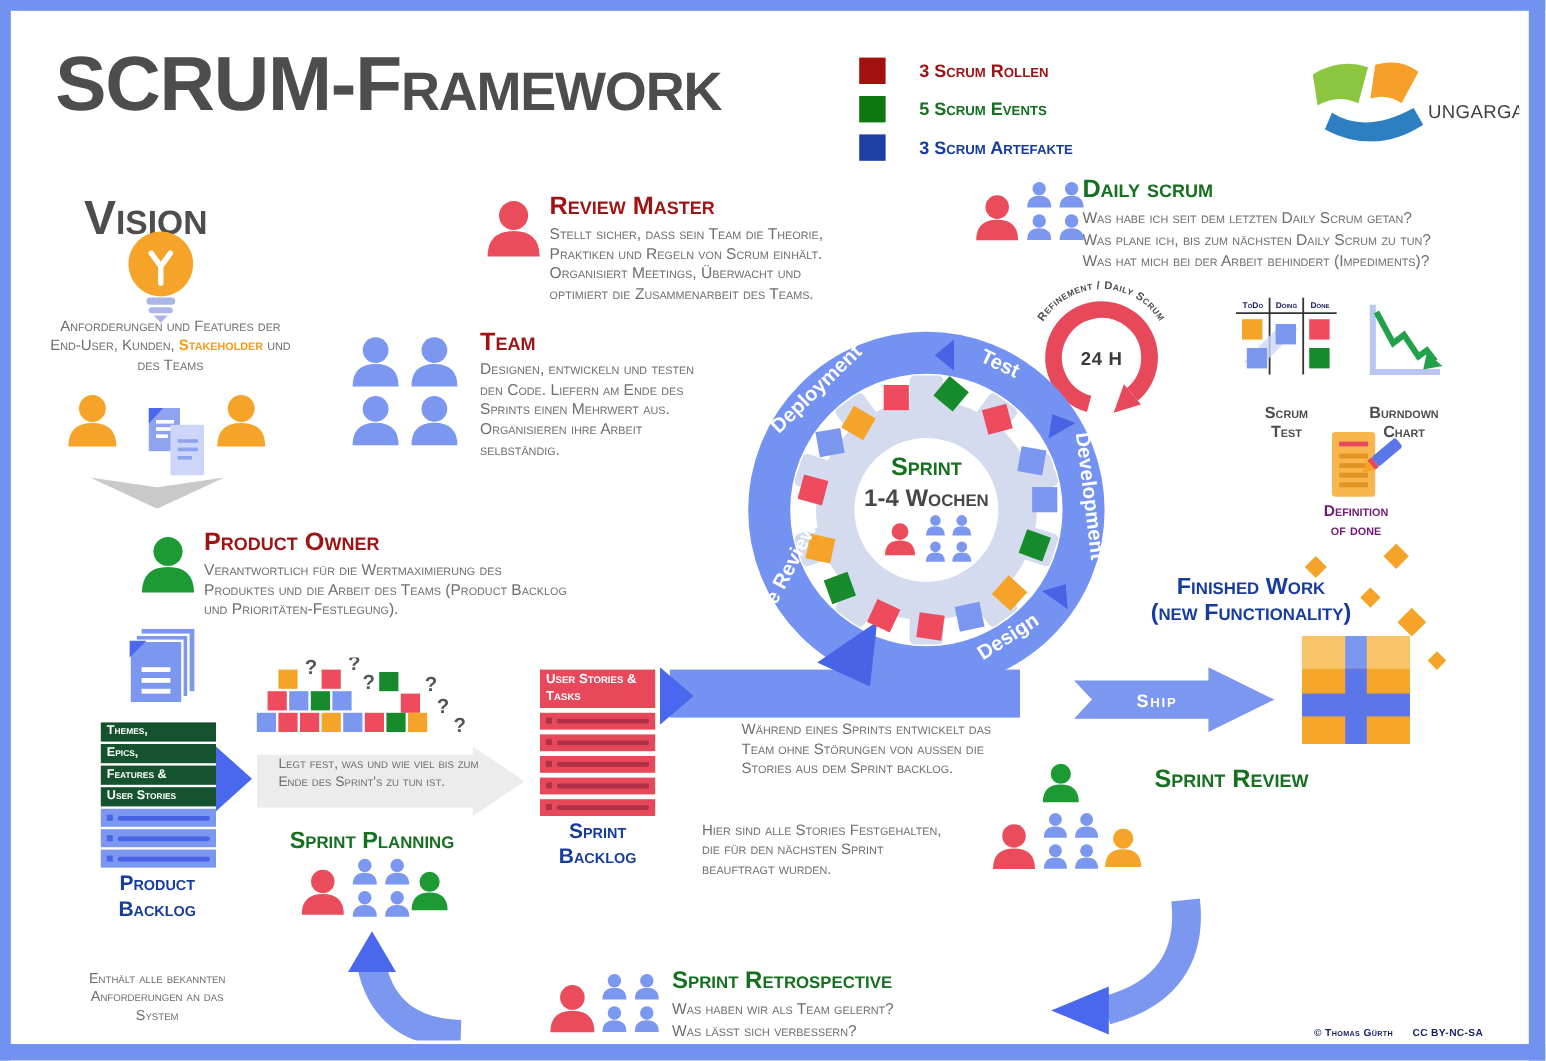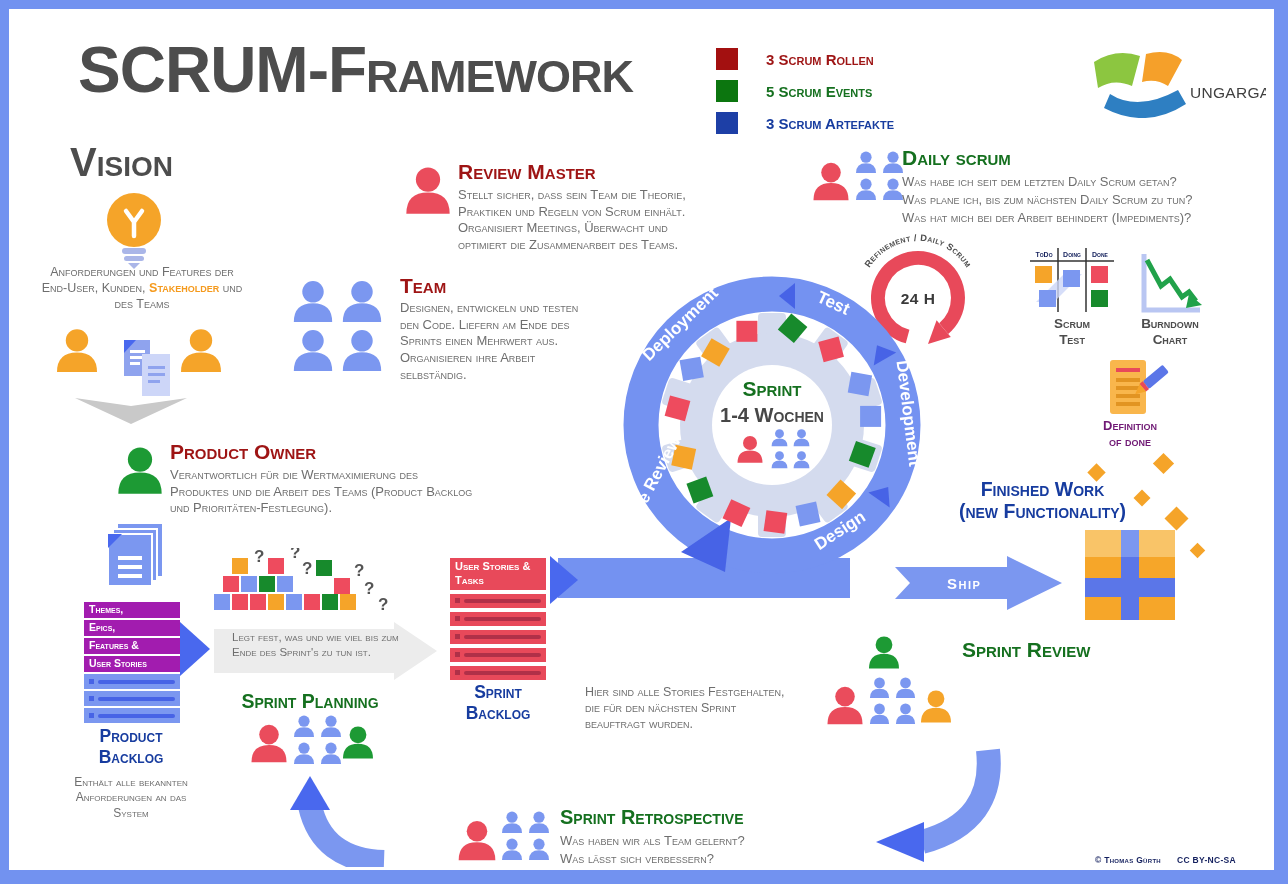--- a/index.html
+++ b/index.html
@@ -9,28 +9,28 @@
   .frame{position:absolute;background:#7292f0;z-index:40;}
   .title{color:#4d4d4d;letter-spacing:-1px;line-height:1;}
   .title .t1{font-weight:800;font-size:64px;}
   .title .t2{font-weight:600;font-size:64px;}
   .legend-row{display:flex;align-items:center;gap:28px;margin-bottom:10px;}
   .legend-sw{width:22px;height:22px;}
   .legend-lb{font-size:15px;font-weight:bold;}
   .h-red{color:#9e1414;font-weight:bold;}
   .h-green{color:#15701f;font-weight:bold;}
   .h-blue{color:#173c9f;font-weight:bold;}
-  .h-gray{color:#4d4d4d;font-weight:bold;}
+  .h-gray{color:#4d4d4d;font-weight:bold;margin-top:20px;}
   .body-text{color:#6e6e6e;font-size:13px;line-height:1.28;font-weight:500;}
   .center{text-align:center;}
   .person svg{display:block;width:100%;height:100%;fill:currentColor;}
   .pgrid{display:grid;grid-template-columns:repeat(2,auto);gap:3px;}
   .pgrid .pp{display:block;}
   .pgrid .pp svg{display:block;width:100%;height:100%;fill:currentColor;}
-  .bar{background:#a21caf;color:#fff;font-size:10.5px;font-weight:bold;
+  .bar{background:#14532d;color:#fff;font-size:10.5px;font-weight:bold;
        padding:1px 5px;margin-bottom:2px;height:14px;line-height:13px;}
   .bar-item{display:flex;align-items:center;gap:4px;background:#7b97f0;height:15px;
             margin-bottom:2px;padding:0 5px;}
   .bar-item .dot{width:5px;height:5px;background:#4763e6;}
   .bar-item .ln{height:4px;flex:1;background:#4763e6;border-radius:2px;}
   .rbar-item{display:flex;align-items:center;gap:4px;background:#e8495a;height:14px;
              margin-bottom:4px;padding:0 5px;}
   .rbar-item .dot{width:5px;height:5px;background:#b03048;}
   .rbar-item .ln{height:4px;flex:1;background:#b03048;border-radius:2px;}
   .ring-label{fill:#ffffff;font-size:17px;font-weight:600;font-variant:normal;}
@@ -49,21 +49,21 @@
   </defs>
 </svg>
 
 <div class="canvas">
 
   <div class="frame" style="left:0;top:0;width:1288px;height:9px;"></div>
   <div class="frame" style="left:0;top:870px;width:1288px;height:14px;"></div>
   <div class="frame" style="left:0;top:0;width:9px;height:884px;"></div>
   <div class="frame" style="left:1274px;top:0;width:14px;height:884px;"></div>
 
-  <div class="abs title" style="left:46px;top:38px;margin-left:32px;">
+  <div class="abs title" style="left:46px;top:38px;">
     <span class="t1">SCRUM</span><span class="t2">-Framework</span>
   </div>
 
   <div class="abs" style="left:716px;top:48px;">
     <div class="legend-row">
       <span class="legend-sw" style="background:#a31010;"></span>
       <span class="legend-lb" style="color:#9e1414;">3 Scrum Rollen</span>
     </div>
     <div class="legend-row">
       <span class="legend-sw" style="background:#0c760f;"></span>
@@ -375,21 +375,21 @@
         <span class="ln"></span>
       </div>
   </div>
   <svg class="abs" style="left:180px;top:622px;" width="30" height="54">
     <polygon points="0,0 30,27 0,54" fill="#4968ee"></polygon>
   </svg>
   <div class="abs h-blue center" style="left:72px;top:726px;width:118px;font-size:17.5px;line-height:1.18;">
     <div>Product</div>
     <div>Backlog</div>
   </div>
-  <div class="abs body-text center" style="left:70px;top:775px;width:122px;font-size:12px;">Enthält alle bekannten Anforderungen an das System</div>
+  <div class="abs body-text center" style="left:70px;top:808px;width:122px;font-size:12px;">Enthält alle bekannten Anforderungen an das System</div>
 
   <svg class="abs" style="left:212px;top:548px;" width="206" height="74">
     <g>
       <rect x="20" y="10" width="16" height="16" fill="#f5a429"></rect>
       <rect x="56" y="10" width="16" height="16" fill="#ee4b5e"></rect>
       <rect x="104" y="12" width="16" height="16" fill="#178a2c"></rect>
       <rect x="11" y="28" width="16" height="16" fill="#ee4b5e"></rect>
       <rect x="29" y="28" width="16" height="16" fill="#7b97f0"></rect>
       <rect x="47" y="28" width="16" height="16" fill="#178a2c"></rect>
       <rect x="65" y="28" width="16" height="16" fill="#7b97f0"></rect>
@@ -482,20 +482,21 @@
   </div>
   <svg class="abs" style="left:550px;top:556px;" width="28" height="48">
     <polygon points="0,0 28,24 0,48" fill="#4968ee"></polygon>
   </svg>
   <div class="abs h-blue center" style="left:446px;top:682px;width:104px;font-size:17.5px;line-height:1.18;">
     <div>Sprint</div>
     <div>Backlog</div>
   </div>
   <div class="abs body-text" style="left:585px;top:684px;width:215px;font-size:12.5px;">Hier sind alle Stories Festgehalten, die für den nächsten Sprint beauftragt wurden.</div>
 
+  <div class="abs body-text" style="left:618px;top:600px;width:230px;font-size:12.5px;z-index:6;">Während eines Sprints entwickelt das Team ohne Störungen von aussen die Stories aus dem Sprint backlog.</div>
 
   <svg class="abs" style="left:895px;top:556px;" width="168" height="54">
     <polygon points="0,11 112,11 112,0 167,27 112,54 112,43 0,43 15,27" fill="#7b97f0"></polygon>
     <text x="52" y="33" font-size="15" font-weight="bold" fill="#fff" letter-spacing="1.5">Ship</text>
   </svg>
 
   <div class="abs h-blue center" style="left:915px;top:478px;width:255px;font-size:19.5px;line-height:1.15;">
     <div>Finished Work</div>
     <div>(new Functionality)</div>
   </div>

